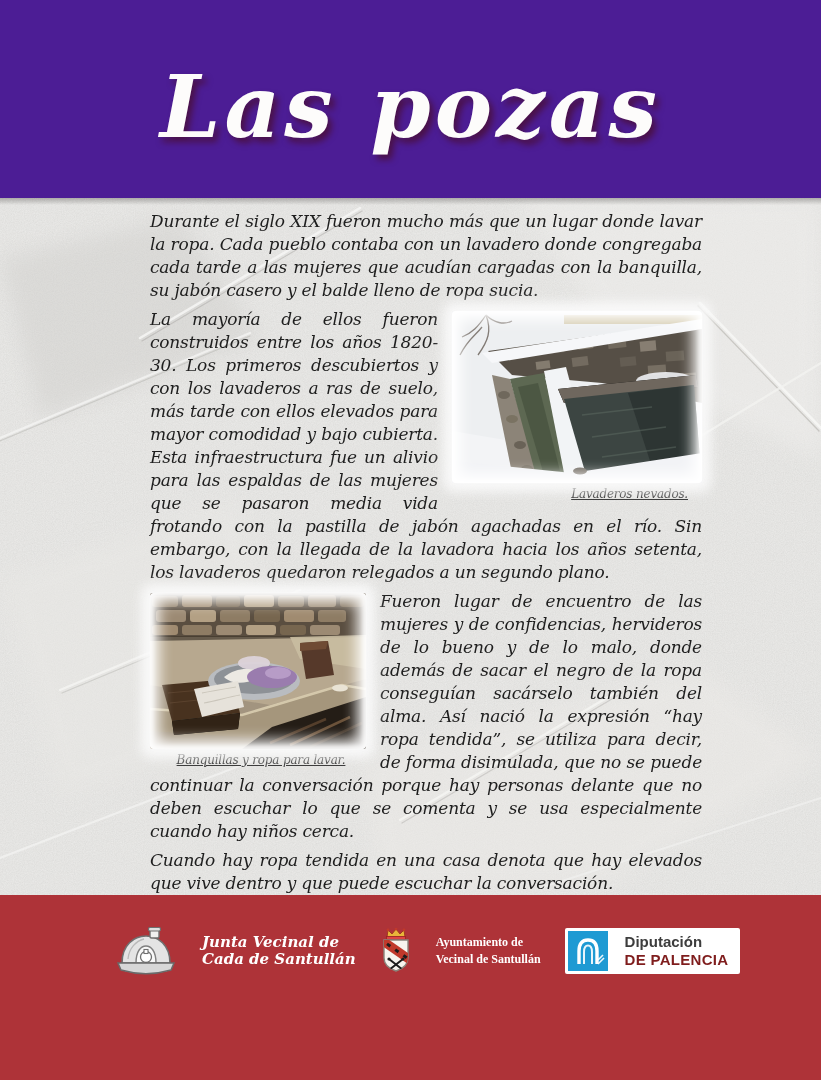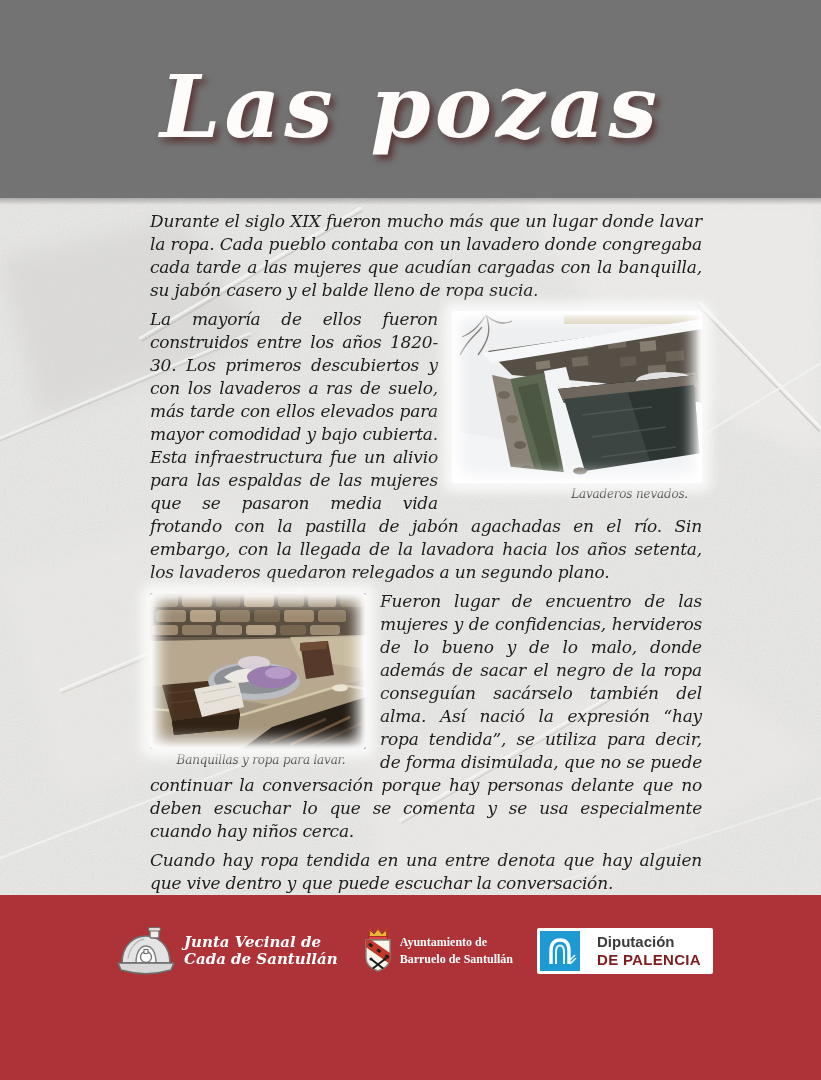--- a/index.html
+++ b/index.html
@@ -2,21 +2,21 @@
 <html><head>
 <meta charset="utf-8">
 <style>
   html,body { margin:0; padding:0; background:#444; }
   .poster {
     position:relative; width:821px; height:1080px; margin:0 auto;
     background:#ae3338; overflow:hidden;
     font-family:"DejaVu Serif", serif;
   }
   
-  .header-band { position:absolute; top:0; left:0; width:821px; height:198px; background:#737373; z-index:3; }
+  .header-band { position:absolute; top:0; left:0; width:821px; height:198px; background:#4c1d95; z-index:3; }
   .poster-title {
     margin:0; position:absolute; top:52px; left:0; width:100%;
     text-align:center; font-style:italic; font-weight:bold;
     font-size:86px; line-height:110px; color:#fdfcfb; letter-spacing:4px;
     text-shadow:4px 5px 6px rgba(72,8,10,0.55);
   }
   
   .content-area { position:absolute; top:198px; left:0; width:821px; height:697px; background:#d9d8d5; overflow:hidden; }
   .content-area::before {
     content:""; position:absolute; top:0; left:0; right:0; height:7px; z-index:2;
@@ -36,28 +36,28 @@
   .photo-frame {
     position:relative; background:#fff; overflow:hidden; border-radius:3px;
     box-shadow:0 0 12px 9px rgba(250,250,250,0.95);
   }
   .photo-frame svg { display:block; }
   .feather-overlay {
     position:absolute; inset:0; pointer-events:none; border-radius:3px;
     box-shadow:inset 0 0 14px 9px rgba(255,255,255,0.95), inset 0 0 4px 3px rgba(255,255,255,0.7);
   }
   .photo-caption {
-    font-size:12px; line-height:16px; font-style:italic; color:#2b2b2b; margin-top:3px;
+    font-size:12px; line-height:16px; font-style:italic; color:#2b2b2b; margin-top:3px;text-decoration:underline;
   }
   .photo-caption.cap-right { text-align:right; padding-right:14px; }
   .photo-caption.cap-left  { text-align:center;  padding-left:6px; }
   
   .footer-band { position:absolute; top:895px; left:0; width:821px; height:185px; background:#ae3338; z-index:3; }
   .logo-row { display:flex; align-items:center; gap:24px; padding:32px 0 0 114px; }
-  .logo-item { display:flex; align-items:center; gap:6px; }
+  .logo-item { display:flex; align-items:center; gap:24px; }
   .logo-script { color:#fff; font-style:italic; font-size:15px; line-height:17px; font-weight:bold; }
   .logo-sans { color:#fff; font-family:Liberation Serif, serif; font-weight:bold; font-size:12px; line-height:17px; }
   .dip-box {
     display:flex; align-items:center; gap:17px; background:#ffffff;
     padding:3px 12px 3px 3px; border-radius:2px;
   }
   .dip-square { width:40px; height:40px; background:#1e9ad3; display:flex; align-items:center; justify-content:center; }
   .dip-text { font-family:"Liberation Sans", sans-serif; font-weight:bold; font-size:15px; line-height:18px; }
   .dip-line1 { color:#3d3d3d; }
   .dip-line2 { color:#7f1d1d; letter-spacing:0.3px; }
@@ -251,21 +251,21 @@
                 <path d="M160,154 L212,130" stroke="#4a3a2a"></path>
               </g>
           </svg>
           <div class="feather-overlay"></div>
         </div>
         <div class="photo-caption cap-left">Banquillas y ropa para lavar.</div>
       </div>
 
       <p class="body-par">Fueron lugar de encuentro de las mujeres y de confidencias, hervideros de lo bueno y de lo malo, donde además de sacar el negro de la ropa conseguían sacárselo también del alma. Así nació la expresión “hay ropa tendida”, se utiliza para decir, de forma disimulada, que no se puede continuar la conversación porque hay personas delante que no deben escuchar lo que se comenta y se usa especialmente cuando hay niños cerca.</p>
 
-      <p class="body-par">Cuando hay ropa tendida en una entre denota que hay alguien que vive dentro y que puede escuchar la conversación.</p>
+      <p class="body-par">Cuando hay ropa tendida en una casa denota que hay elevados que vive dentro y que puede escuchar la conversación.</p>
 
     </div>
   </div>
 
   <div class="footer-band">
     <div class="logo-row">
 
       <div class="logo-item">
         <svg width="64" height="48" viewBox="0 0 64 48" aria-hidden="true">
           <path d="M8,36 C8,18 20,9 32,9 C44,9 56,18 56,36 Z" fill="#e4e4e4" stroke="#6f6f6f" stroke-width="1.6"></path>
@@ -306,21 +306,21 @@
             <g stroke="#1c1c1c" stroke-width="2" stroke-linecap="round">
               <path d="M9,31 L23,42"></path>
                 <path d="M23,31 L9,42"></path>
             </g>
             <circle cx="9" cy="31" r="1.6" fill="#1c1c1c"></circle>
               <circle cx="23" cy="31" r="1.6" fill="#1c1c1c"></circle>
           </g>
         </svg>
         <div class="logo-sans">
           <div>Ayuntamiento de</div>
-          <div>Barruelo de Santullán</div>
+          <div>Vecinal de Santullán</div>
         </div>
       </div>
 
       <div class="dip-box">
         <div class="dip-square">
           <svg width="34" height="34" viewBox="0 0 34 34" aria-hidden="true">
             <path d="M8,30 V17 Q8,6 17,6 Q26,6 26,17 V30" stroke="#ffffff" stroke-width="3.4" fill="none"></path>
             <path d="M13,30 V18 Q13,11.5 17,11.5 Q21,11.5 21,18 V30" stroke="#ffffff" stroke-width="2" fill="none" opacity="0.9"></path>
             <g stroke="#ffffff" stroke-width="1.6" opacity="0.9">
                 <path d="M27,26 L32,21"></path>

